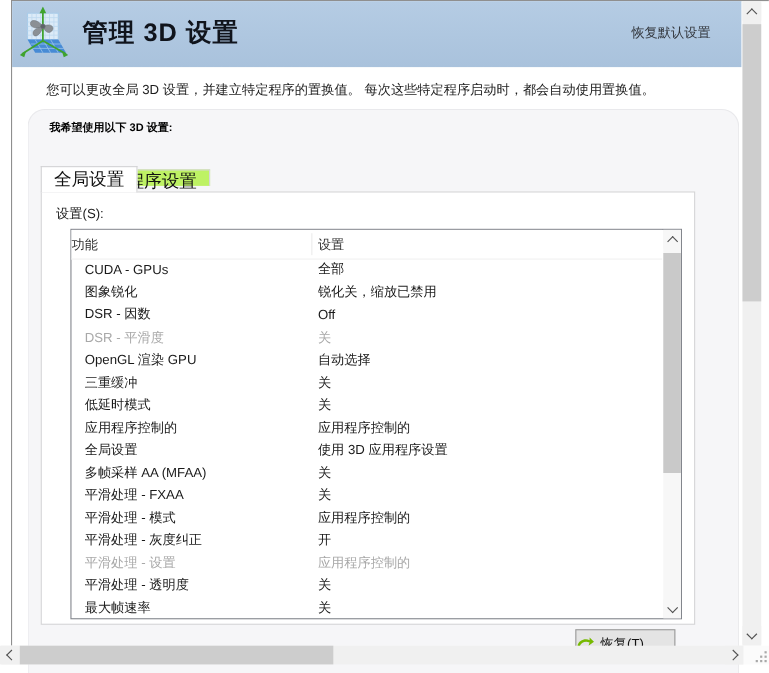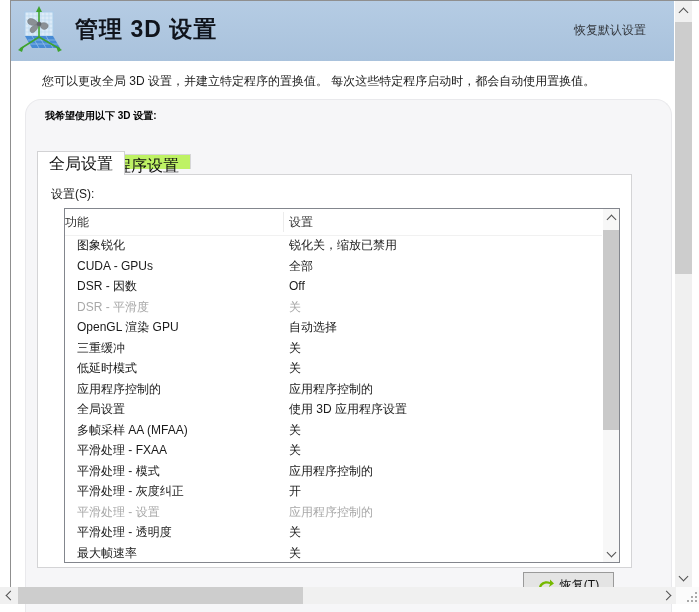--- a/index.html
+++ b/index.html
@@ -82,21 +82,21 @@
   .corner{position:absolute;left:676px;top:587px;width:23px;height:17px;background:#fbfbfb;z-index:6;}
   .grip{position:absolute;right:2px;bottom:2px;width:12px;height:12px;}
   .grip i{position:absolute;width:2px;height:2px;background:#a9a9a9;}
   .grip i:nth-child(1){right:0;bottom:8px;} .grip i:nth-child(2){right:4px;bottom:4px;}
   .grip i:nth-child(3){right:0;bottom:4px;} .grip i:nth-child(4){right:8px;bottom:0;}
   .grip i:nth-child(5){right:4px;bottom:0;} .grip i:nth-child(6){right:0;bottom:0;}
 
   
   .restore-btn{position:absolute;left:523px;top:572px;width:91px;height:26px;background:#e4e4e4;
                border:1px solid #9a9a9a;box-sizing:border-box;display:flex;align-items:center;
-               justify-content:center;gap:6px;font-size:12px;color:#111;z-index:1;cursor:pointer;}
+               justify-content:flex-start;gap:6px;font-size:12px;color:#111;z-index:1;cursor:pointer;}
 </style>
 </head>
 <body>
 
 <div class="stage">
 
   <div class="border-top"></div>
   <div class="border-left"></div>
 
   <div class="header">
@@ -134,27 +134,27 @@
 
     <div class="listbox">
       <div class="list-header">
         <div class="col-h col-h1">功能</div>
         <div class="col-divider"></div>
         <div class="col-h col-h2">设置</div>
       </div>
 
       <div class="rows">
   <div class="lrow">
+    <span class="feat">CUDA - GPUs</span>
+    <span class="val">全部</span>
+  </div>
+
+  <div class="lrow">
     <span class="feat">图象锐化</span>
     <span class="val">锐化关，缩放已禁用</span>
-  </div>
-
-  <div class="lrow">
-    <span class="feat">CUDA - GPUs</span>
-    <span class="val">全部</span>
   </div>
 
   <div class="lrow">
     <span class="feat">DSR - 因数</span>
     <span class="val">Off</span>
   </div>
 
   <div class="lrow disabled">
     <span class="feat">DSR - 平滑度</span>
     <span class="val">关</span>

